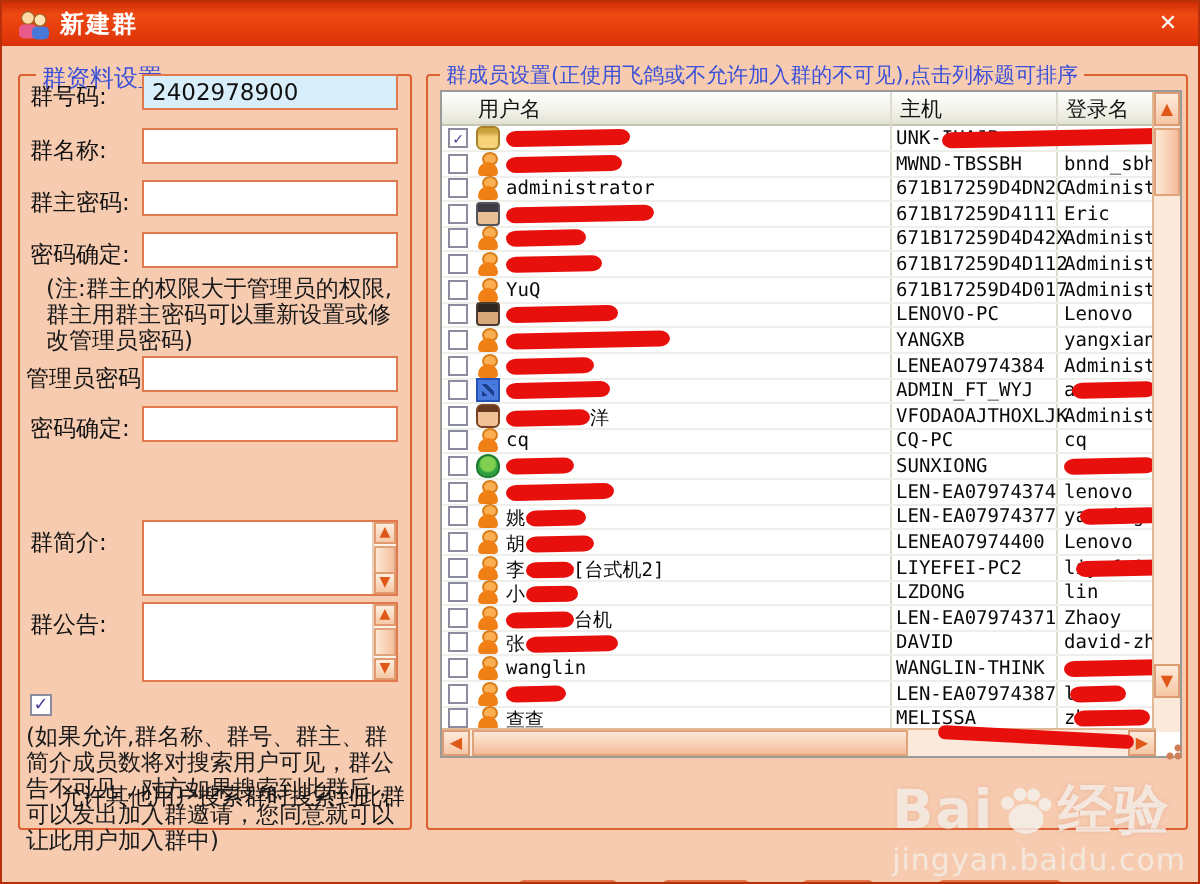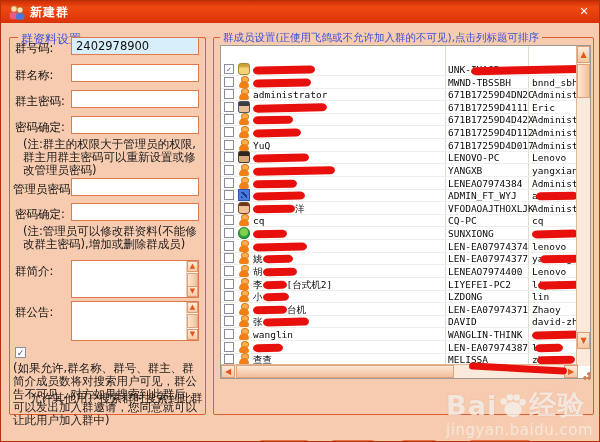--- a/index.html
+++ b/index.html
@@ -127,21 +127,20 @@
   <div class="fld-input" style="top:115px;"></div>
 
   <div class="note" style="left:22px;top:137px;width:177px;">(注:群主的权限大于管理员的权限,群主用群主密码可以重新设置或修改管理员密码)</div>
 
   <span class="fld-label" style="left:12px;top:181px;">管理员密码:</span>
   <div class="fld-input" style="top:177px;"></div>
 
   <span class="fld-label" style="left:14px;top:206px;">密码确定:</span>
   <div class="fld-input" style="top:202px;"></div>
 
-  <div class="note" style="left:22px;top:224px;width:177px;">(注:管理员可以修改群资料(不能修改群主密码),增加或删除群成员)</div>
 
   <span class="fld-label" style="left:14px;top:263px;">群简介:</span>
   <div class="tarea" style="top:259px;height:38px;">
     <div class="ta-scroll">
       <div class="ta-btn up">▲</div>
       <div class="ta-thumb"></div>
       <div class="ta-btn dn">▼</div>
     </div>
   </div>
 
@@ -157,20 +156,25 @@
   <div class="cb" style="left:14px;top:346px;">✓</div>
   <span class="fld-label" style="left:29px;top:346px;margin-top:44px;">允许其他用户搜索群时搜索到此群</span>
 
   <div class="note" style="left:12px;top:361px;width:192px;">(如果允许,群名称、群号、群主、群简介成员数将对搜索用户可见，群公告不可见，对方如果搜索到此群后，可以发出加入群邀请，您同意就可以让此用户加入群中)</div>
 
   <div id="right-group" class="groupbox">
     <span id="right-legend" class="legend">群成员设置(正使用飞鸽或不允许加入群的不可见),点击列标题可排序</span>
   </div>
 
   <div id="member-table">
+    <div id="thead">
+      <span class="th" style="left:18px;">用户名</span>
+      <span class="th" style="left:229px;">主机</span>
+      <span class="th" style="left:312px;">登录名</span>
+    </div>
     <div class="col-sep" style="left:224px;"></div>
     <div class="col-sep" style="left:307px;"></div>
     <div id="tbody">
         <div class="trow" style="top: 0px;">
           <div class="cb">✓</div>
           <div class="ricon icon-avatar-cat"></div>
           <span class="cell nm"><span class="scrib" style="width: 62px;"></span></span>
           <span class="cell hs">UNK-IHAJB<span class="scrib" style="width: 118px; margin-left: -28px;"></span></span>
           <span class="cell lg"></span>
         </div>

